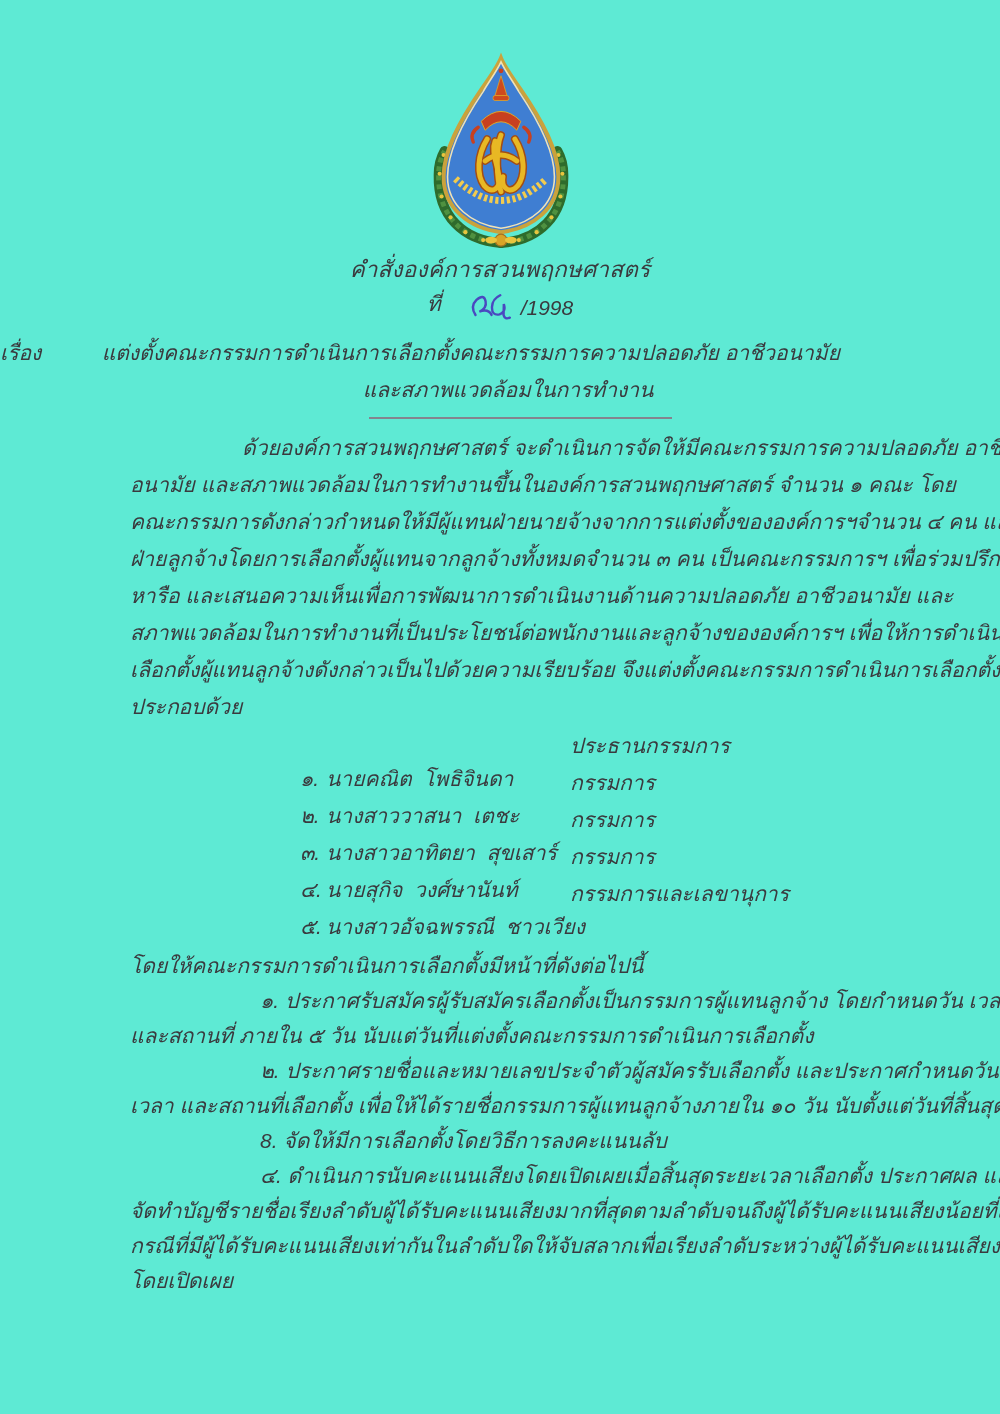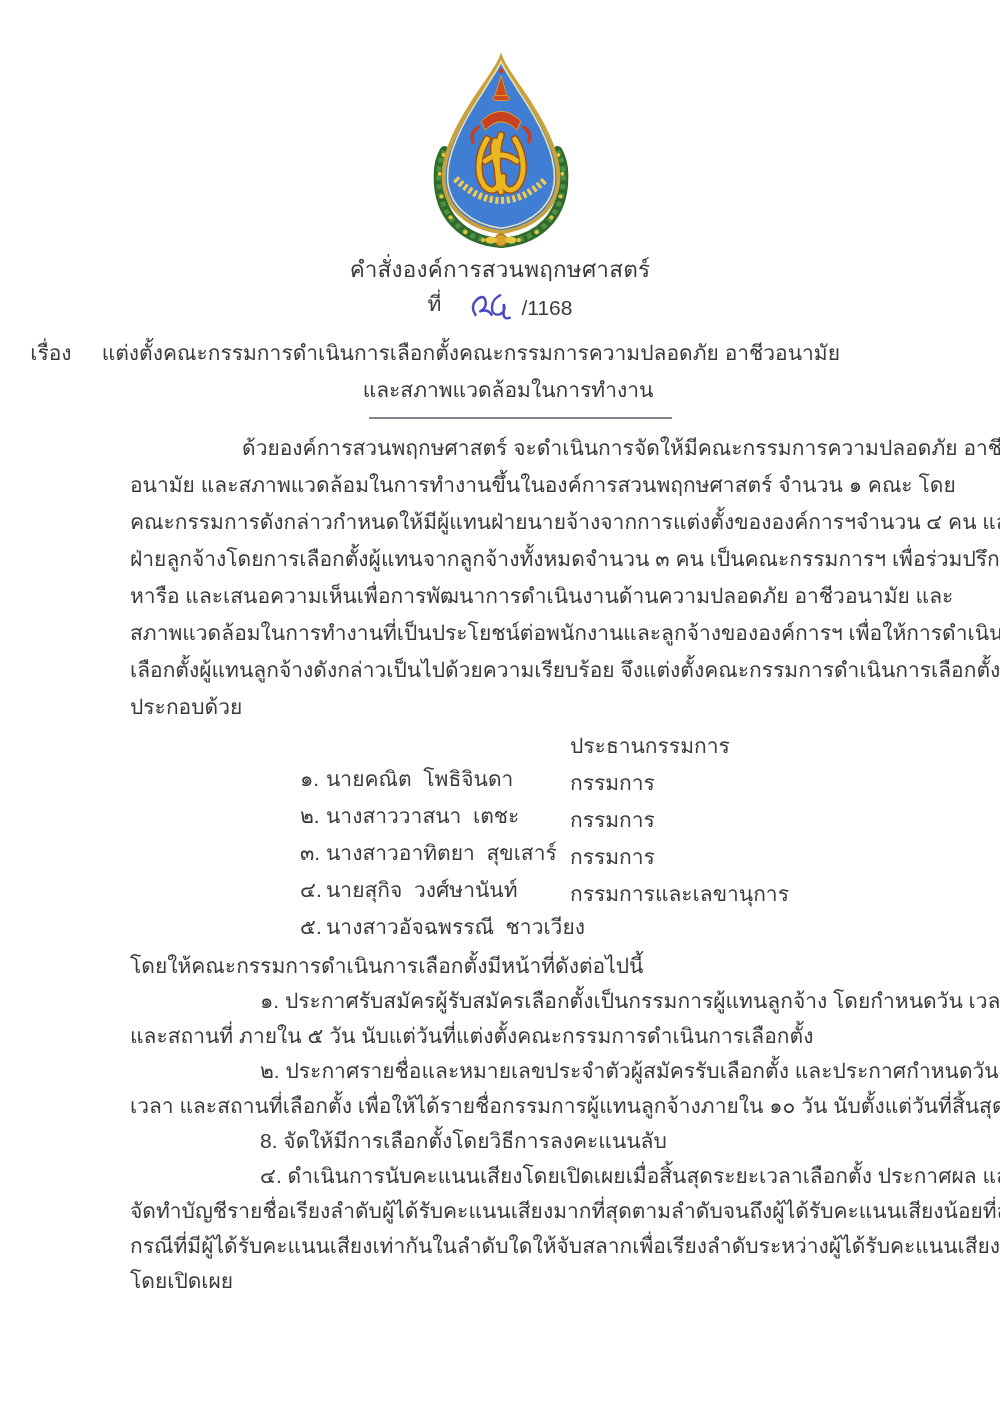--- a/index.html
+++ b/index.html
@@ -1,36 +1,37 @@
 <!DOCTYPE html>
 <html lang="th"><head>
 <meta charset="utf-8">
 <style>
   html,body{margin:0;padding:0;background:#e8e8e8;}
   .page{
     position:relative;
     width:1000px;height:1414px;
     margin:0 auto;
-    background:#ffffff;
+    background:#5eead4;
     font-family:"Liberation Sans","DejaVu Sans",sans-serif;
     color:#3a3a3e;
     font-size:21px;
     overflow:hidden;
+    font-style:italic;
   }
   .line{white-space:pre;line-height:37px;height:37px;}
 
   
   .emblem{position:absolute;left:421px;top:52px;width:160px;height:198px;}
 
   
   .doc-title{position:absolute;top:251px;left:0;width:1000px;text-align:center;font-size:22.5px;letter-spacing:.2px;}
   .doc-number{position:absolute;top:286px;left:0;width:1000px;display:flex;justify-content:center;align-items:flex-end;}
   .doc-number .num-label{margin-right:26px;}
   .doc-number .hand{position:relative;top:4px;margin-right:8px;transform:rotate(-4deg);}
-  .subject-1{position:absolute;top:336px;left:0;width:840px;display:flex;justify-content:flex-end;}
+  .subject-1{position:absolute;top:336px;left:0;width:840px;display:flex;justify-content:space-between;}
   .subject-1 .subj-label{margin-right:30px;}
   .subject-2{position:absolute;top:373px;left:8px;width:1000px;text-align:center;}
   .divider{position:absolute;top:417px;left:369px;width:303px;height:0;border-top:2px solid #84848e;}
 
   
   .opening{position:absolute;top:429px;left:130px;width:790px;}
   .opening .indent{padding-left:112px;}
 
   
   .committee{position:absolute;top:723px;left:265px;width:660px;}
@@ -108,21 +109,21 @@
   <div class="doc-number">
     <span class="num-label">ที่</span>
     <span class="hand" title="๒๔">
       <svg viewBox="0 0 46 34" width="46" height="34">
         <g fill="none" stroke="#4a49c0" stroke-width="2.4" stroke-linecap="round">
           <path d="M8,24 q-5,-9 2,-15 q8,-6 9,2 q1,7 -7,10 q9,-3 12,4"></path>
           <path d="M34,6 q-8,3 -9,11 q-1,9 7,8 q7,-2 5,-10 l-1,11 q1,5 6,3"></path>
         </g>
       </svg>
     </span>
-    <span>/1168</span>
+    <span>/1998</span>
   </div>
 
   <div class="subject-1">
     <span class="subj-label">เรื่อง</span>
     <span>แต่งตั้งคณะกรรมการดำเนินการเลือกตั้งคณะกรรมการความปลอดภัย อาชีวอนามัย</span>
   </div>
   <div class="subject-2">และสภาพแวดล้อมในการทำงาน</div>
 
   <div class="divider"></div>
 

